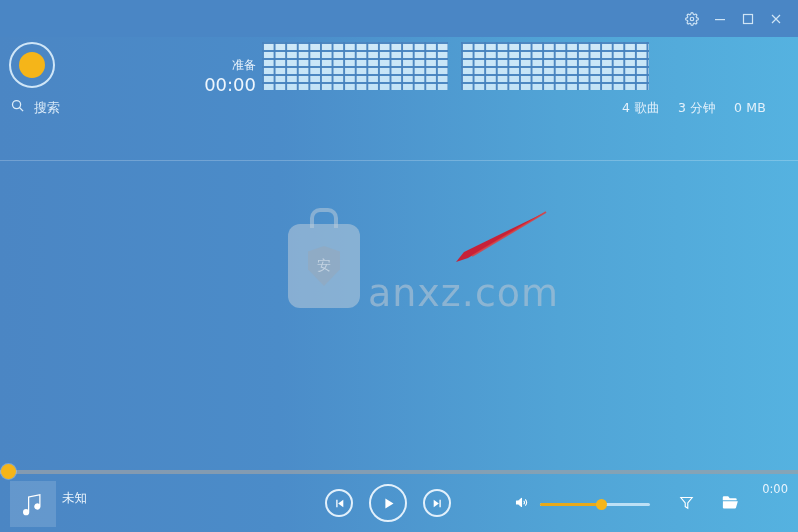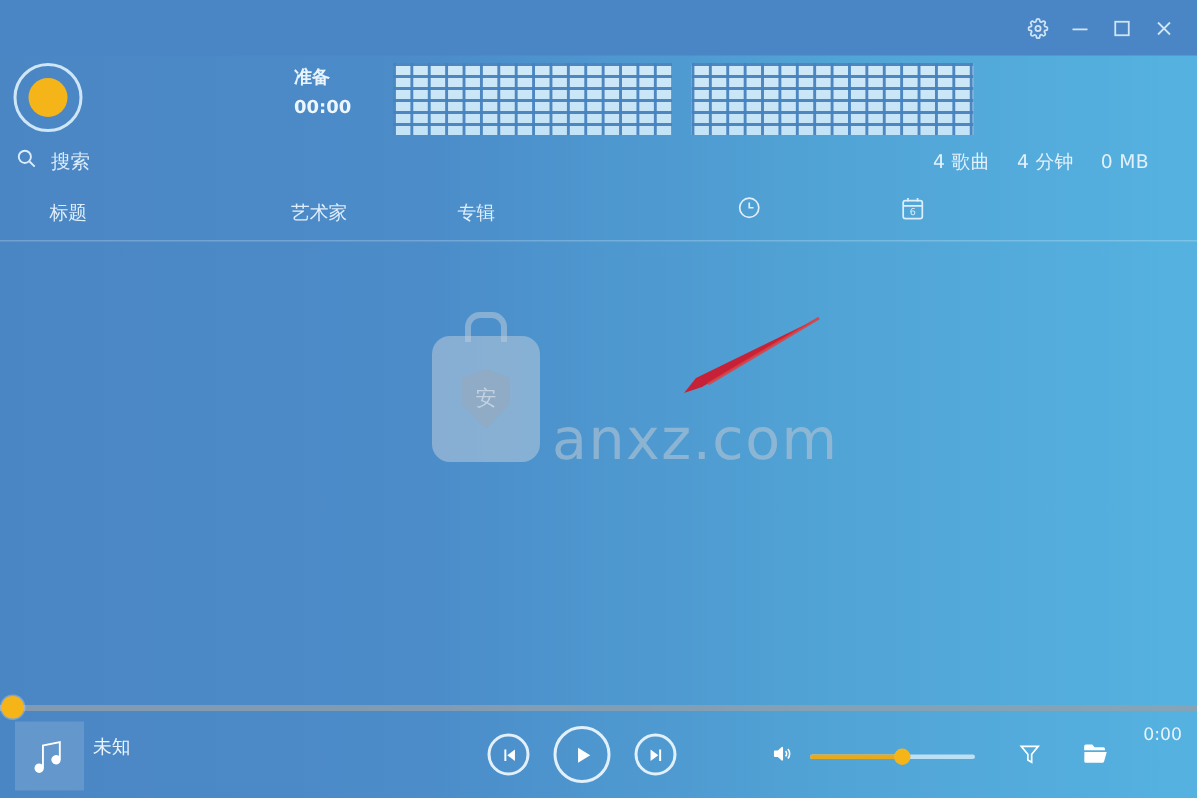--- a/index.html
+++ b/index.html
@@ -39,24 +39,24 @@
   .recrow { position:absolute; left:0; top:37px; width:798px; height:58px; }
   .rec-btn {
     position:absolute; left:9px; top:5px;
     width:46px; height:46px; border-radius:50%;
     border:2px solid #cfe6f7;
     display:flex; align-items:center; justify-content:center;
   }
   .rec-dot { width:26px; height:26px; border-radius:50%; background:#f5b519; }
 
   .status-block {
-    position:absolute; left:196px; top:4px; width:60px;
-    text-align:left; color:#e8f3fc; font-size:12px; line-height:20px;font-weight:bold;
-  }
-  .status-block .t2 { font-size:12px; color:#eef6fd; }
+    position:absolute; left:196px; top:18px; width:60px;
+    text-align:right; color:#e8f3fc; font-size:12px; line-height:20px;
+  }
+  .status-block .t2 { font-size:18px; color:#eef6fd; }
 
   .meter { position:absolute; top:5px; height:48px; overflow:hidden; }
   .meter-grid {
     width:100%; height:100%;
     background-image:
       linear-gradient(to right, rgba(70,130,190,.95) 0 2px, transparent 2px 100%),
       linear-gradient(to bottom, rgba(70,130,190,.95) 0 2px, transparent 2px 100%),
       linear-gradient(to bottom, #cfe9f8 0%, #c3e3f6 100%);
     background-size:11.6px 8px, 11.6px 8px, 100% 100%;
   }
@@ -209,49 +209,25 @@
       <span>
         <svg width="15" height="15" viewBox="0 0 24 24" fill="none" stroke="#dcecf9" stroke-width="2">
           <circle cx="10.5" cy="10.5" r="6.5"></circle>
             <path d="M15.5 15.5 L21 21"></path>
         </svg>
       </span>
       <span class="search-ph">搜索</span>
     </div>
     <div class="stats">
       <span>4 歌曲</span>
-      <span>4 分钟</span>
+      <span>3 分钟</span>
       <span>0 MB</span>
     </div>
   </div>
 
-  <div class="colhdr">
-    <div class="c" id="col-title">标题</div>
-    <div class="c" id="col-artist">艺术家</div>
-    <div class="c" id="col-album">专辑</div>
-    <div class="c" id="col-time">
-      <span>
-        <svg width="17" height="17" viewBox="0 0 24 24" fill="none" stroke="#dfeefb" stroke-width="1.6">
-          <circle cx="12" cy="12" r="9"></circle>
-            <path d="M12 7 V12 H16"></path>
-        </svg>
-      </span>
-    </div>
-    <div class="c" id="col-date">
-      <span>
-        <svg width="17" height="18" viewBox="0 0 24 25" fill="none" stroke="#dfeefb" stroke-width="1.6">
-          <rect x="3" y="5" width="18" height="17" rx="2"></rect>
-          <path d="M3 10 H21"></path>
-            <path d="M7.5 2.5 V6"></path>
-            <path d="M16.5 2.5 V6"></path>
-          <text x="12" y="19" font-size="9" fill="#dfeefb" stroke="none" text-anchor="middle" font-family="DejaVu Sans, sans-serif">6</text>
-        </svg>
-      </span>
-    </div>
-  </div>
   <div class="hdr-rule"></div>
 
   <div class="wm">
     <div class="wm-bag">
       <div class="wm-shield">安</div>
     </div>
     <div class="wm-handle"></div>
     <div class="wm-dom">anxz.com</div>
     <svg class="wm-stroke" viewBox="0 0 110 62">
       <path d="M108 2 L30 48 L18 52 L26 42 Z" fill="#d1172a" opacity="0.92"></path>

